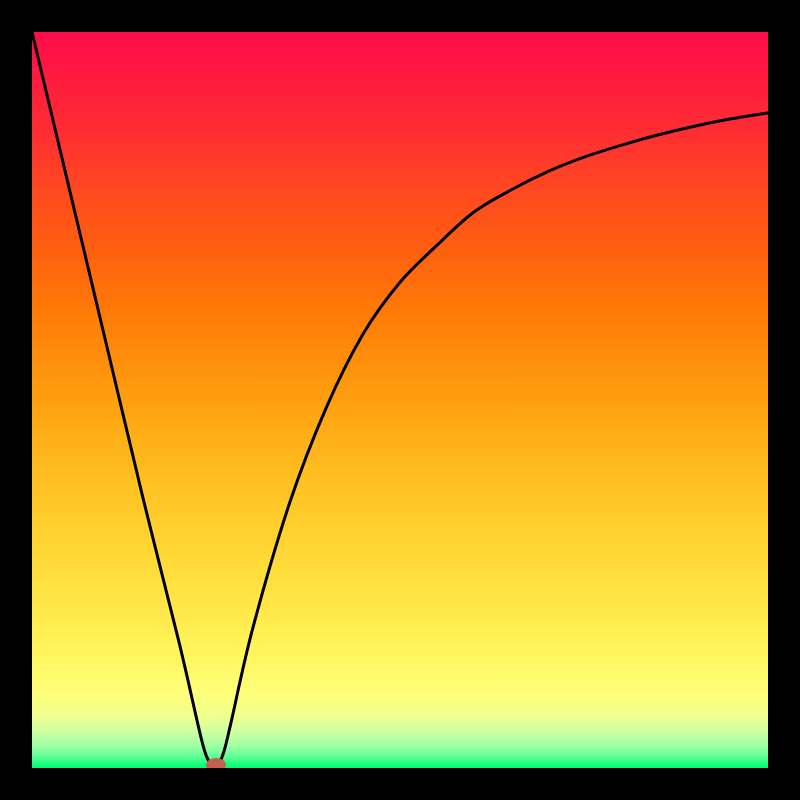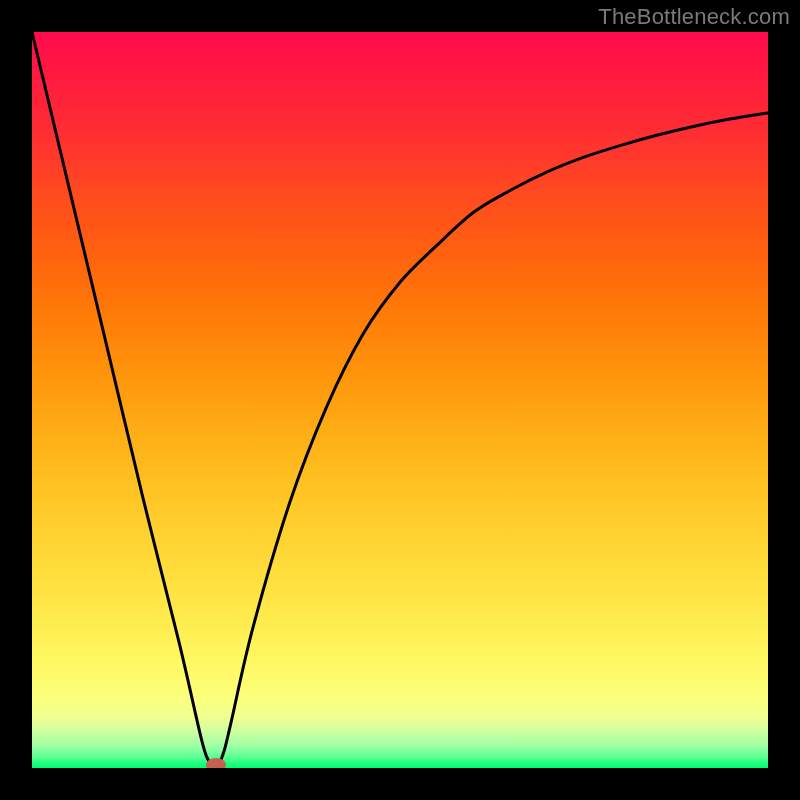--- a/index.html
+++ b/index.html
@@ -77,14 +77,13 @@
 
   <div class="plot-area">
     <div class="gradient-bg"></div>
 
     <svg class="curve-svg" viewBox="0 0 736 736" preserveAspectRatio="none">
       <path id="bottleneck-path" fill="none" stroke="#000000" stroke-width="3" stroke-linecap="round" d="M 0 0 C 6.133333333333334 25.75999999999999, 24.53333333333334 103.03999999999994, 36.800000000000004 154.55999999999995 C 49.06666666666667 206.07999999999996, 61.33333333333334 257.6, 73.60000000000001 309.12 C 85.86666666666667 360.64, 98.13333333333333 413.38666666666666, 110.39999999999999 463.68 C 122.66666666666666 513.9733333333334, 137.38666666666668 570.4, 147.20000000000002 610.88 C 157.01333333333335 651.36, 164.37333333333333 686.9333333333333, 169.28 706.56 C 174.18666666666667 726.1866666666666, 174.18666666666667 723.7333333333333, 176.64 728.64 C 179.0933333333333 733.5466666666666, 181.54666666666665 737.2266666666667, 184 736 C 186.45333333333335 734.7733333333333, 188.90666666666667 728.64, 191.36 721.28 C 193.81333333333336 713.92, 193.81333333333336 712.6933333333334, 198.72000000000003 691.84 C 203.6266666666667 670.9866666666667, 210.98666666666665 632.9599999999999, 220.79999999999998 596.16 C 230.61333333333332 559.36, 245.3333333333333 507.84000000000003, 257.59999999999997 471.04 C 269.8666666666666 434.24, 282.1333333333334 403.5733333333333, 294.40000000000003 375.36 C 306.6666666666667 347.1466666666667, 318.93333333333334 322.6133333333334, 331.2 301.76000000000005 C 343.46666666666664 280.9066666666667, 355.73333333333335 264.9599999999999, 368 250.23999999999995 C 380.26666666666665 235.51999999999995, 392.53333333333336 225.09333333333336, 404.8 213.44000000000005 C 417.06666666666666 201.78666666666675, 429.3333333333333 189.52000000000007, 441.59999999999997 180.32000000000005 C 453.8666666666666 171.12000000000003, 466.1333333333334 164.9866666666667, 478.40000000000003 158.24 C 490.6666666666667 151.4933333333333, 502.9333333333333 145.35999999999993, 515.1999999999999 139.83999999999992 C 527.4666666666666 134.3199999999999, 539.7333333333333 129.53599999999997, 552 125.12 C 564.2666666666667 120.70400000000002, 576.5333333333334 117.02400000000006, 588.8000000000001 113.34400000000005 C 601.0666666666667 109.66400000000004, 613.3333333333334 106.22933333333332, 625.6 103.03999999999996 C 637.8666666666667 99.85066666666661, 650.1333333333333 96.90666666666664, 662.4 94.20799999999997 C 674.6666666666666 91.5093333333333, 686.9333333333333 89.05599999999994, 699.1999999999999 86.84799999999996 C 711.4666666666666 84.63999999999997, 729.8666666666667 81.94133333333336, 736 80.96000000000004"></path>
       <ellipse id="optimum-marker" rx="10" ry="7" fill="#c4604f" cx="184" cy="733"></ellipse>
     </svg>
   </div>
 
-  <div class="watermark">TheBottleneck.com</div>
 </div>
 
 </body></html>

